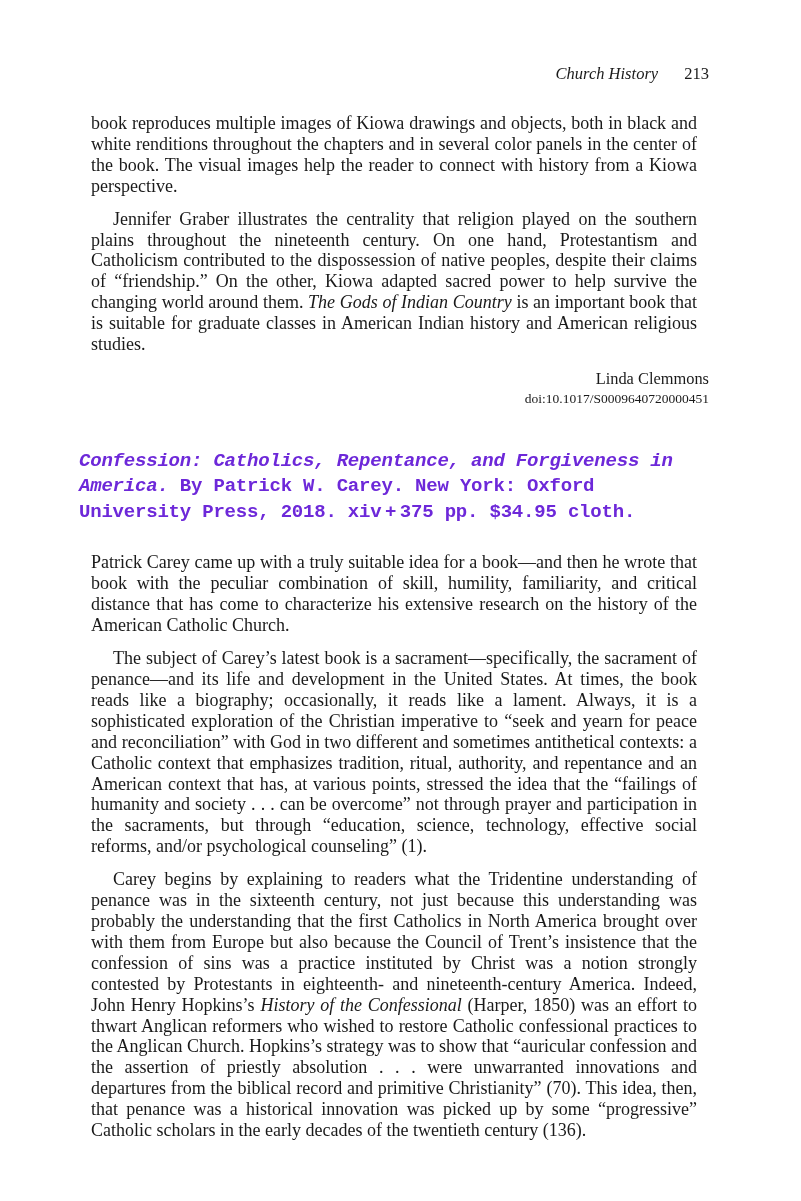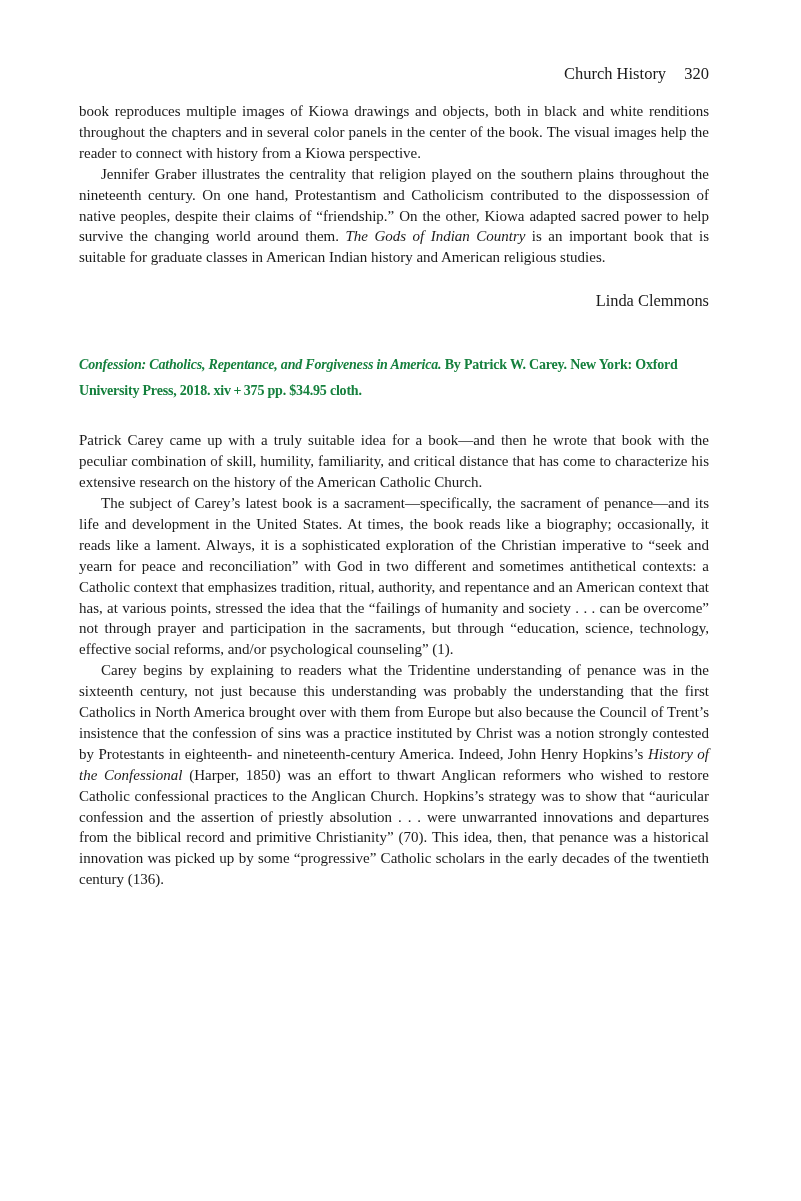--- a/index.html
+++ b/index.html
@@ -17,84 +17,86 @@
     }
     .running-head {
       position: absolute;
       top: 64px;
       right: 92px;
       font-size: 16.5px;
       line-height: 20px;
       white-space: nowrap;
     }
     .running-head .journal {
-      margin-right: 14px;
+      font-style: italic;
+      margin-right: 22px;
     }
     .page-body {
       position: absolute;
       left: 79px;
       width: 630px;
       top: 101px;
     }
     p {
-      margin: 0;
-      font-size: 15px;
+      margin: 12px;
+      font-size: 18px;
       line-height: 20.9px;
       text-align: justify;
       hyphens: manual;
     }
     p.indent {
       text-indent: 22px;
     }
     .signature {
       text-align: right;
-      margin-top: 22px;
+      margin-top: 13px;
       font-size: 16.4px;
       line-height: 21px;
     }
     .signature .doi {
       font-size: 13.5px;
       line-height: 19px;
     }
     .review-heading {
       margin-top: 41px;
       margin-bottom: 27px;
-      font-family: Liberation Serif, serif;
-      color: #15803d;
-      font-size: 14px;
+      font-family: Liberation Mono, monospace;
+      color: #6d28d9;
+      font-size: 19px;
       line-height: 25.5px;
       letter-spacing: -0.2px;
     }
     .review-heading .title {
       font-style: italic;
       font-weight: bold;
     }
     .review-heading .author {
       font-weight: bold;
     }
     em {
       font-style: italic;
     }
   </style>
 </head>
 <body>
 
 <header class="running-head">
   <span class="journal">Church History</span>
-  <span class="page-num">320</span>
+  <span class="page-num">213</span>
 </header>
 
 <main class="page-body">
 
   <section>
     <p>book reproduces multiple images of Kiowa drawings and objects, both in black and white renditions throughout the chapters and in several color panels in the center of the book. The visual images help the reader to connect with history from a Kiowa perspective.</p>
     <p class="indent"><span>Jennifer Graber illustrates the centrality that religion played on the southern plains throughout the nineteenth century. On one hand, Protestantism and Catholicism con­tributed to the dispossession of native peoples, despite their claims of “friendship.” On the other, Kiowa adapted sacred power to help survive the changing world around them. </span><em>The Gods of Indian Country</em><span> is an important book that is suitable for graduate classes in American Indian history and American religious studies.</span></p>
 
     <div class="signature">
       <div>Linda Clemmons</div>
+      <div class="doi">doi:10.1017/S0009640720000451</div>
     </div>
   </section>
 
   <section>
     <h2 class="review-heading"><span class="title">Confession: Catholics, Repentance, and Forgiveness in America.</span><span> By </span><span class="author">Patrick W. Carey</span><span>. New York: Oxford University Press, 2018. xiv + 375 pp. $34.95 cloth.</span></h2>
 
     <p>Patrick Carey came up with a truly suitable idea for a book—and then he wrote that book with the peculiar combination of skill, humility, familiarity, and critical distance that has come to characterize his extensive research on the history of the American Catholic Church.</p>
     <p class="indent">The subject of Carey’s latest book is a sacrament—specifically, the sacrament of pen­ance—and its life and development in the United States. At times, the book reads like a biography; occasionally, it reads like a lament. Always, it is a sophisticated exploration of the Christian imperative to “seek and yearn for peace and reconciliation” with God in two different and sometimes antithetical contexts: a Catholic context that emphasizes tradition, ritual, authority, and repentance and an American context that has, at various points, stressed the idea that the “failings of humanity and society . . . can be overcome” not through prayer and participation in the sacraments, but through “education, science, technology, effective social reforms, and/or psychological counseling” (1).</p>
     <p class="indent"><span>Carey begins by explaining to readers what the Tridentine understanding of penance was in the sixteenth century, not just because this understanding was probably the understanding that the first Catholics in North America brought over with them from Europe but also because the Council of Trent’s insistence that the confession of sins was a practice instituted by Christ was a notion strongly contested by Protestants in eighteenth- and nineteenth-century America. Indeed, John Henry Hopkins’s </span><em>History of the Confessional</em><span> (Harper, 1850) was an effort to thwart Anglican reformers who wished to restore Catholic confessional practices to the Anglican Church. Hopkins’s strategy was to show that “auricular confession and the assertion of priestly absolution . . . were unwarranted innovations and departures from the biblical record and primitive Christianity” (70). This idea, then, that penance was a historical innovation was picked up by some “progressive” Catholic scholars in the early decades of the twentieth century (136).</span></p>
   </section>

